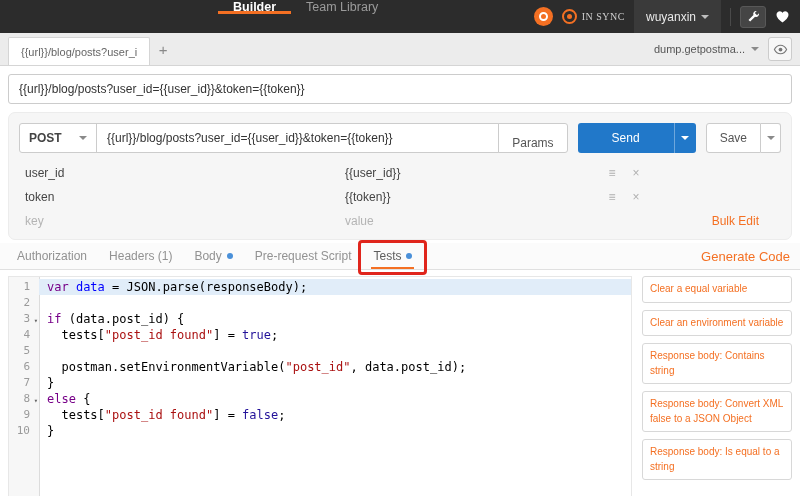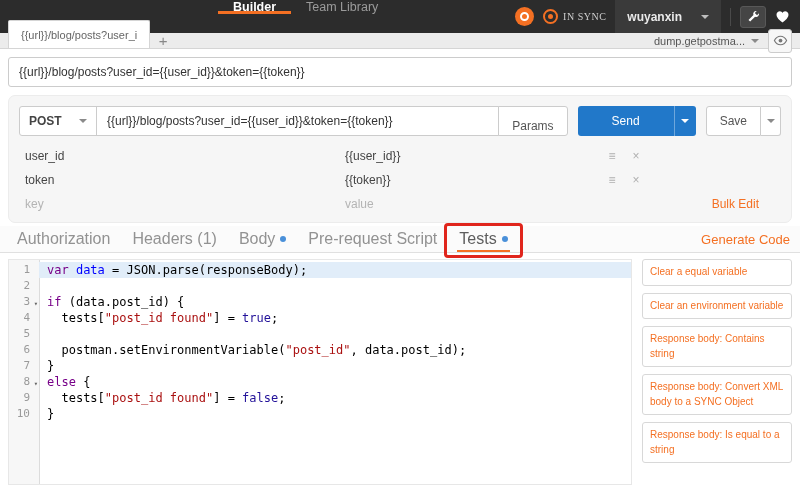--- a/index.html
+++ b/index.html
@@ -19,31 +19,31 @@
   .topbar-tab { padding:0 15px; font-size:12.5px; color:#9b9b9b; display:flex; align-items:center; position:relative; cursor:pointer; }
   .topbar-tab.active { color:#fff; font-weight:bold; }
   .topbar-tab.active::after { content:""; position:absolute; left:0; right:0; bottom:0; height:3px; background:var(--accent-orange); }
   .topbar-right { margin-left:auto; display:flex; align-items:center; gap:9px; padding-right:10px; }
   .runner-icon { width:19px; height:19px; border-radius:50%; background:var(--accent-orange); display:flex; align-items:center; justify-content:center; cursor:pointer; }
   .runner-inner { width:9px; height:9px; border:2px solid #fff; border-radius:50%; }
   .sync-wrap { display:flex; align-items:center; gap:5px; cursor:pointer; }
   .sync-icon { width:15px; height:15px; border-radius:50%; border:2px solid var(--accent-orange); display:flex; align-items:center; justify-content:center; }
   .sync-dot { width:5px; height:5px; border-radius:50%; background:var(--accent-orange); }
   .sync-text { font-size:10px; color:#cfcfcf; letter-spacing:.5px;font-family:Liberation Serif, serif; }
-  .user-btn { height:33px; background:#3a3a3a; border:none; color:#eaeaea; font-size:12px; display:flex; align-items:center; gap:19px; padding:0 12px; cursor:pointer; font-family:"Liberation Sans",sans-serif;font-weight:bold; }
+  .user-btn { height:33px; background:#3a3a3a; border:none; color:#eaeaea; font-size:12px; display:flex; align-items:center; gap:5px; padding:0 12px; cursor:pointer; font-family:"Liberation Sans",sans-serif; }
   .topbar-divider { width:1px; height:18px; background:#4a4a4a; }
   .tool-btn { width:26px; height:22px; background:#454545; border:1px solid #585858; border-radius:3px; display:flex; align-items:center; justify-content:center; padding:0; cursor:pointer; }
   .heart-btn { background:none; border:none; padding:0; display:flex; align-items:center; cursor:pointer; }
 
   .caret-down { width:0; height:0; border-left:4px solid transparent; border-right:4px solid transparent; border-top:4px solid #8a8a8a; display:inline-block; }
   .caret-down.light { border-top-color:#bdbdbd; }
   .caret-down.white { border-top-color:#fff; }
 
   
-  .tabstrip { height:16px; background:#ececec; border-bottom:1px solid #d5d5d5; display:flex; align-items:center; padding:0 8px; }
+  .tabstrip { height:33px; background:#ececec; border-bottom:1px solid #d5d5d5; display:flex; align-items:center; padding:0 8px; }
   .doc-tab { align-self:flex-end; height:28px; background:#fff; border:1px solid #d5d5d5; border-bottom:none; border-radius:2px 2px 0 0; display:flex; align-items:center; padding:0 12px; font-size:11px; color:#666; max-width:190px; }
   .doc-tab-label { white-space:nowrap; overflow:hidden; }
   .new-tab { width:26px; height:28px; background:transparent; border:none; font-size:15px; color:#888; cursor:pointer; font-family:"Liberation Sans",sans-serif; }
   .tabstrip-right { margin-left:auto; display:flex; align-items:center; gap:9px; }
   .env-select { display:flex; align-items:center; gap:6px; font-size:11px; color:#555; cursor:pointer; }
   .eye-btn { width:24px; height:24px; border:1px solid #ccc; border-radius:3px; background:#f7f7f7; display:flex; align-items:center; justify-content:center; padding:0; cursor:pointer; }
 
   
   .urlbar-row { padding:8px 8px 0; }
   .urlbar { height:30px; border:1px solid #ccc; border-radius:3px; background:#fff; display:flex; align-items:center; padding:0 10px; font-size:12px; color:#333; cursor:text; white-space:nowrap; overflow:hidden; }
@@ -65,21 +65,21 @@
   .param-row { display:flex; align-items:center; height:24px; font-size:12px; color:#444; }
   .param-key { width:320px; overflow:hidden; white-space:nowrap; cursor:text; }
   .param-value { width:255px; overflow:hidden; white-space:nowrap; cursor:text; }
   .row-icon { color:#b0b0b0; width:24px; text-align:center; font-size:12px; cursor:pointer; }
   .placeholder { color:#b4b4b4; }
   .bulk-edit { margin-left:auto; margin-right:22px; color:var(--accent-orange); font-size:12px; cursor:pointer; }
 
   
   .req-tabs-row { display:flex; align-items:stretch; height:27px; margin-top:3px; border-bottom:1px solid #e0e0e0; padding:0 10px 0 6px; background:#fbfbfb; }
   .req-tabs-list { display:flex; }
-  .req-tab { display:flex; align-items:center; gap:5px; padding:0 11px; font-size:16px; color:#929292; position:relative; cursor:pointer; }
+  .req-tab { display:flex; align-items:center; gap:5px; padding:0 11px; font-size:12px; color:#929292; position:relative; cursor:pointer; }
   .req-tab.active { color:#5d5d5d; }
   .req-tab.active::after { content:""; position:absolute; left:9px; right:9px; bottom:0; height:2px; background:var(--accent-orange); }
   .blue-dot { width:6px; height:6px; border-radius:50%; background:var(--unsaved-dot-blue); }
   .req-tab.annotated::before { content:""; position:absolute; left:-4px; right:-4px; top:-3px; bottom:-6px; border:3px solid var(--annotation-red); border-radius:4px; pointer-events:none; z-index:5; }
   .generate-code { margin-left:auto; align-self:center; font-size:13px; color:var(--accent-orange); cursor:pointer; }
 
   
   .content { display:flex; margin:6px 8px 0; gap:10px; height:226px; }
   .editor { flex:1; background:#fff; border:1px solid #e7e7e7; position:relative; font-family:"DejaVu Sans Mono","Liberation Mono",monospace; font-size:12px; line-height:16px; overflow:hidden; padding-top:2px; }
   .editor::before { content:""; position:absolute; top:0; bottom:0; left:0; width:30px; background:#f7f7f7; border-right:1px solid #dcdcdc; }
@@ -270,19 +270,19 @@
         <div class="code-line">
           <span class="gutter-cell">10</span>
           <span class="code-text"><span class="tok-plain">}</span></span>
         </div>
       </div>
     <aside class="snippets">
       <div id="snippet-list">
           <button class="snippet-btn">Clear a equal variable</button>
           <button class="snippet-btn">Clear an environment variable</button>
           <button class="snippet-btn">Response body: Contains string</button>
-          <button class="snippet-btn">Response body: Convert XML body to a SYNC Object</button>
+          <button class="snippet-btn">Response body: Convert XML false to a JSON Object</button>
           <button class="snippet-btn">Response body: Is equal to a string</button>
         </div>
     </aside>
   </div>
 
 </div>
 
 </body></html>

